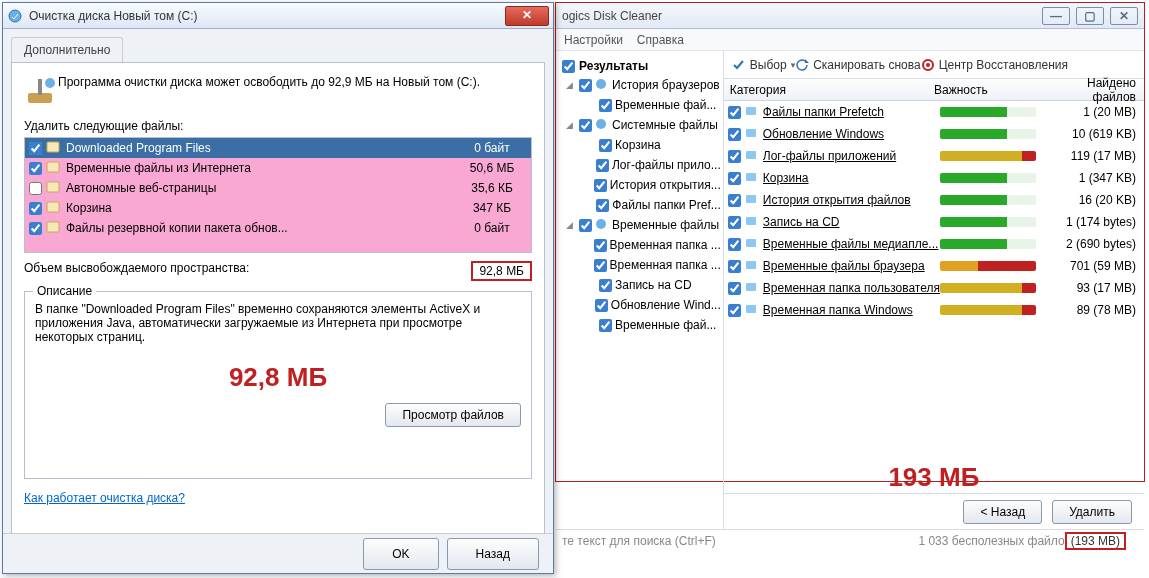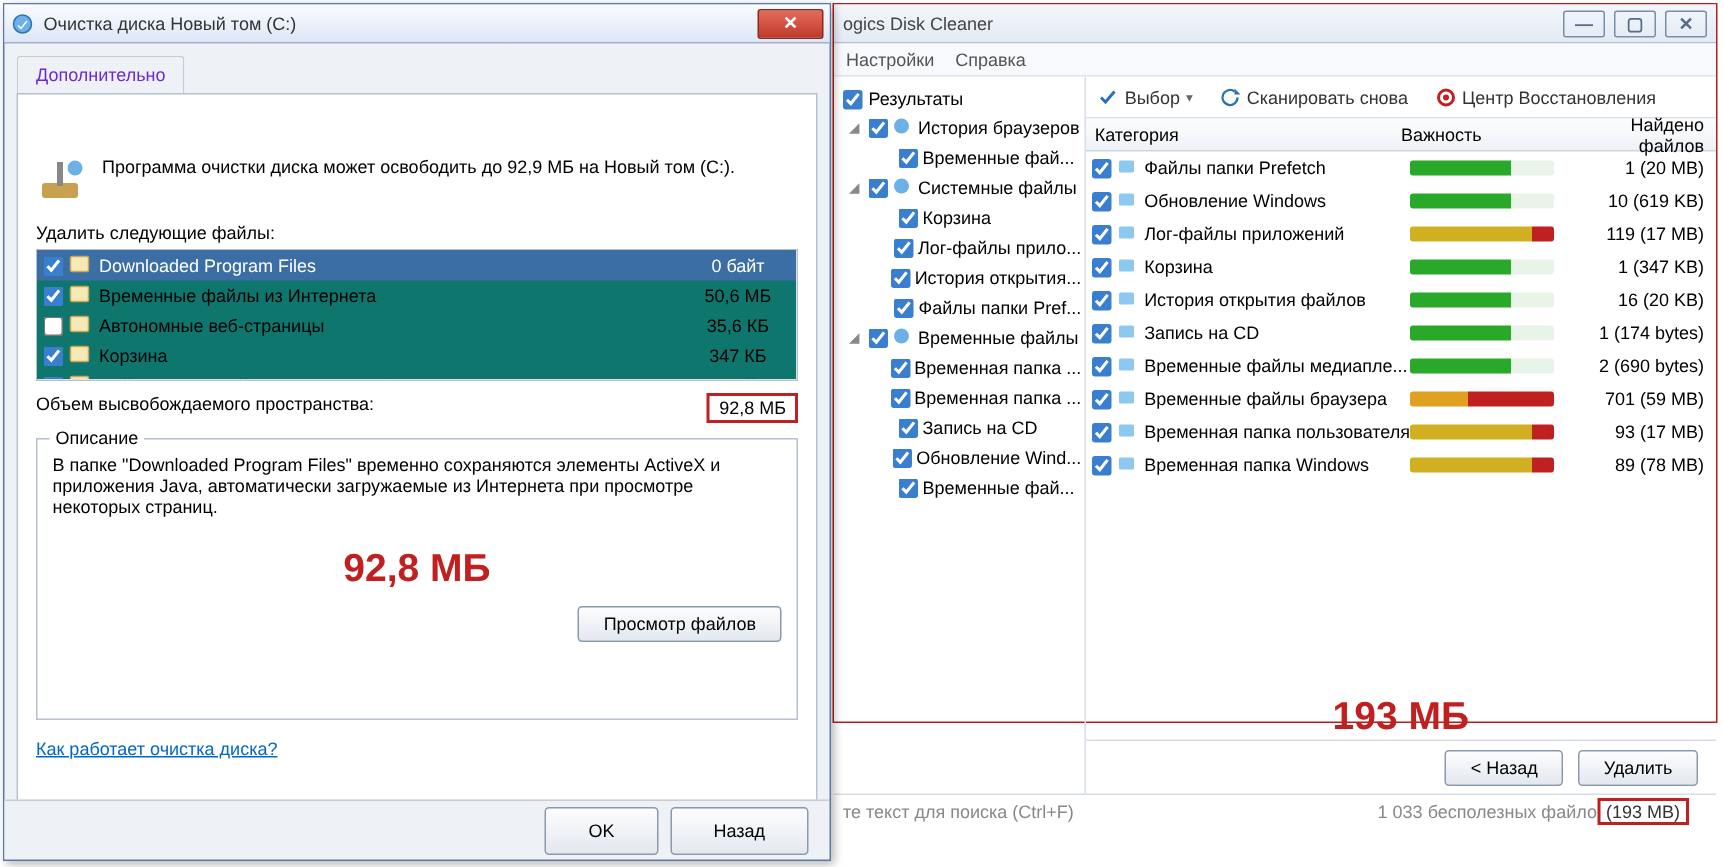--- a/index.html
+++ b/index.html
@@ -7,27 +7,27 @@
 
 
 .win-left { position: absolute; left: 2px; top: 2px; width: 552px; height: 572px; border: 1px solid #5a7aa8; background: #eef2f7; box-shadow: 2px 2px 6px rgba(0,0,0,.3); z-index: 10; }
 .title-bar { height: 26px; background: linear-gradient(#f9fcff,#dce7f5); border-bottom: 1px solid #aac; display: flex; align-items: center; padding: 0 4px; }
 .title-bar .icon { width: 16px; height: 16px; margin-right: 6px; }
 .title-bar .txt { color: #333; }
 .title-bar .spacer { flex: 1; }
 .close-btn { width: 44px; height: 20px; background: linear-gradient(#e46b5c,#c03a2b); border: 1px solid #8a2a1f; border-radius: 2px; color: #fff; font-weight: bold; text-align: center; line-height: 16px; cursor: pointer; }
 .tabs { display: flex; align-items: flex-end; padding: 8px 8px 0 8px; gap: 0; }
 .tab { padding: 5px 12px; background: #fff; border: 1px solid #b6c0cf; border-bottom: none; border-radius: 3px 3px 0 0; cursor: pointer; position: relative; }
-.tab.inactive { background: #eef2f7; color: #6d28d9; border-color: #ccc; }
+.tab.inactive { background: #eef2f7; color: #404040; border-color: #ccc; }
 .tab.active { z-index: 2; top: 1px; }
 .tab-body { margin: 0 8px 8px 8px; background: #fff; border: 1px solid #b6c0cf; padding: 12px; height: 495px; }
-.intro { display: flex; gap: 10px; margin-bottom: 10px; margin-top: 29px; }
+.intro { display: flex; margin-bottom: 10px; }
 .intro .big-icon { width: 34px; height: 34px; }
 .list-label { margin-bottom: 4px; }
-.file-list { border: 1px solid #b6c0cf; height: 88px; overflow-y: scroll; background: #0f766e; }
+.file-list { border: 1px solid #b6c0cf; height: 116px; overflow-y: scroll; background: #f9a8d4; }
 .file-row { display: flex; align-items: center; height: 20px; padding: 0 4px; gap: 4px; }
 .file-row .cb { width: 13px; height: 13px; }
 .file-row .ficon { width: 16px; height: 16px; }
 .file-row .fname { flex: 1; white-space: nowrap; overflow: hidden; }
 .file-row .fsize { width: 70px; text-align: center; }
 .file-row.sel { background: #3a6ea5; color: #fff; }
 .total-row { display: flex; margin-top: 8px; }
 .total-row .lbl { flex: 1; }
 .total-row .val { border: 2px solid #c02020; padding: 1px 6px; font-weight: normal; }
 .desc-box { border: 1px solid #b6c0cf; margin-top: 10px; padding: 10px; height: 188px; position: relative; }
@@ -43,39 +43,39 @@
 .win-right { position: absolute; left: 555px; top: 2px; width: 590px; height: 480px; border: 1px solid #b91c1c; background: #fff; }
 .title-bar2 { height: 26px; background: linear-gradient(#f3f7fb,#e2eaf4); border-bottom: 1px solid #b6c0cf; display: flex; align-items: center; padding: 0 6px; }
 .title-bar2 .txt { color: #444; }
 .win-ctrl { width: 28px; height: 18px; border: 1.5px solid #7a8ea8; border-radius: 2px; margin-left: 6px; display: flex; align-items: center; justify-content: center; color: #5a6c85; font-weight: bold; cursor: pointer; }
 .menu-bar { height: 22px; background: #f7f9fc; display: flex; align-items: center; padding: 0 8px; gap: 14px; border-bottom: 1px solid #e0e5ec; color: #555; }
 .menu-bar span { cursor: pointer; }
 .content2 { display: flex; height: 478px; }
 .tree-pane { width: 175px; border-right: 1px solid #d6dde6; padding: 6px 2px; overflow: hidden; }
 .tree-header { display: flex; align-items: center; gap: 4px; padding: 2px 4px; }
 .tree-header .cb { width: 13px; height: 13px; }
-.tree-header .txt { font-weight: normal; }
+.tree-header .txt { font-weight: bold; }
 .tree-item { display: flex; align-items: center; gap: 3px; height: 20px; white-space: nowrap; overflow: hidden; }
 .tree-item .arrow { width: 10px; color: #888; font-size: 9px; }
 .tree-item .cb { width: 13px; height: 13px; }
 .tree-item .ticon { width: 14px; height: 14px; }
 .tree-item.depth1 { padding-left: 8px; }
 .tree-item.depth2 { padding-left: 28px; }
 .result-pane { flex: 1; display: flex; flex-direction: column; }
-.toolbar2 { height: 28px; border-bottom: 1px solid #d6dde6; display: flex; align-items: center; padding: 0 8px; gap: 18px; }
+.toolbar2 { height: 28px; border-bottom: 1px solid #d6dde6; display: flex; align-items: center; padding: 0 8px; }
 .toolbar2 .tbtn { display: flex; align-items: center; gap: 4px; cursor: pointer; color: #333; }
 .result-head { display: flex; height: 22px; background: linear-gradient(#fdfdfd,#eef2f7); border-bottom: 1px solid #d0d6de; align-items: center; }
 .result-head .c1 { flex: 1; padding-left: 6px; }
 .result-head .c2 { width: 110px; text-align: left; }
 .result-head .c3 { width: 100px; text-align: right; padding-right: 8px; }
 .result-list { flex: 1; overflow: hidden; }
 .result-row { display: flex; align-items: center; height: 22px; }
 .result-row .cb { width: 13px; height: 13px; margin: 0 4px; }
 .result-row .ricon { width: 14px; height: 14px; margin-right: 4px; }
-.result-row .rname { flex: 1; white-space: nowrap; overflow: hidden; }
+.result-row .rname { flex: 1; white-space: nowrap; overflow: hidden; text-decoration: underline; }
 .result-row .bar { width: 96px; height: 10px; border-radius: 2px; margin-right: 8px; }
 .result-row .rcount { width: 100px; text-align: right; padding-right: 8px; white-space: nowrap; }
 .bar-green { background: linear-gradient(90deg,#2aa82a 70%,#e8f4e8 70%); }
 .bar-yellow { background: linear-gradient(90deg,#d0b020 85%,#c02020 85%); }
 .bar-red { background: linear-gradient(90deg,#e0a020 40%,#c02020 40%); }
 .bottom-actions { height: 36px; border-top: 1px solid #d6dde6; display: flex; align-items: center; justify-content: flex-end; padding-right: 12px; gap: 10px; }
 .status-bar { height: 22px; border-top: 1px solid #d6dde6; display: flex; align-items: center; padding: 0 6px; color: #888; }
 .status-bar .sp { flex: 1; }
 .status-bar .red-box { border: 2px solid #c02020; padding: 0 4px; color: #333; }
 .big-red2 { color: #c02020; font-size: 26px; font-weight: bold; text-align: center; margin-top: 28px; }

